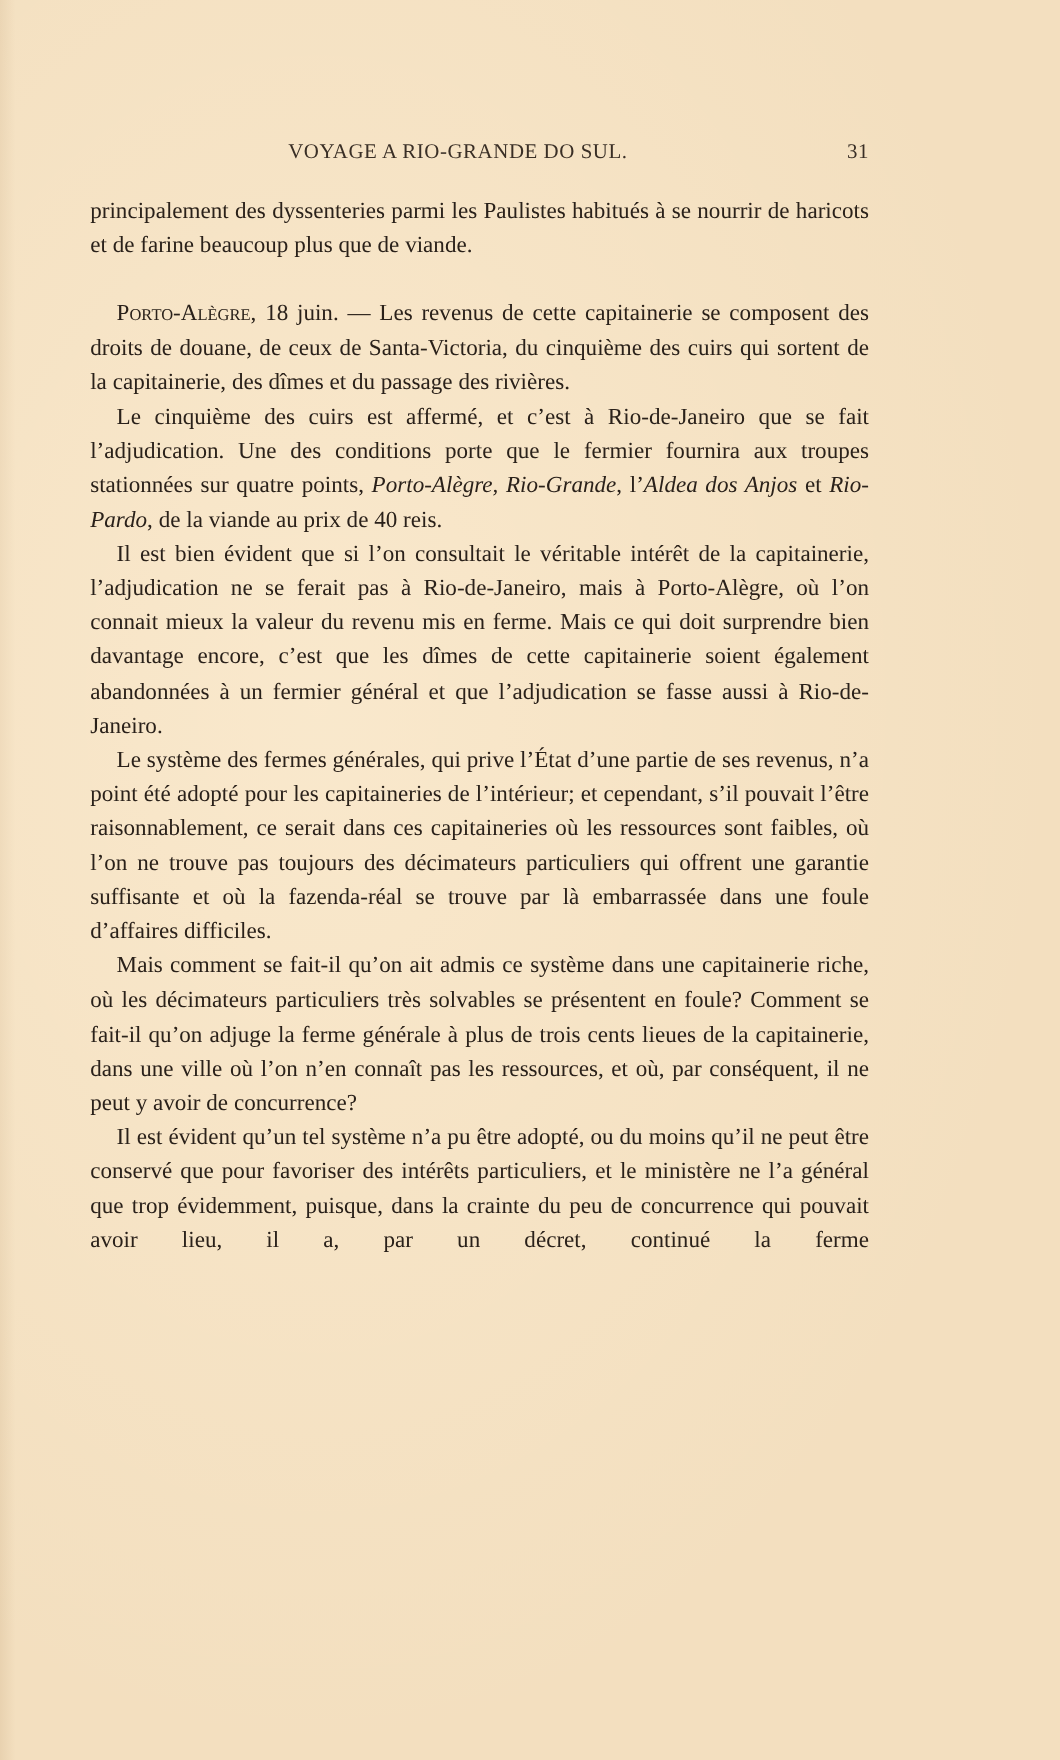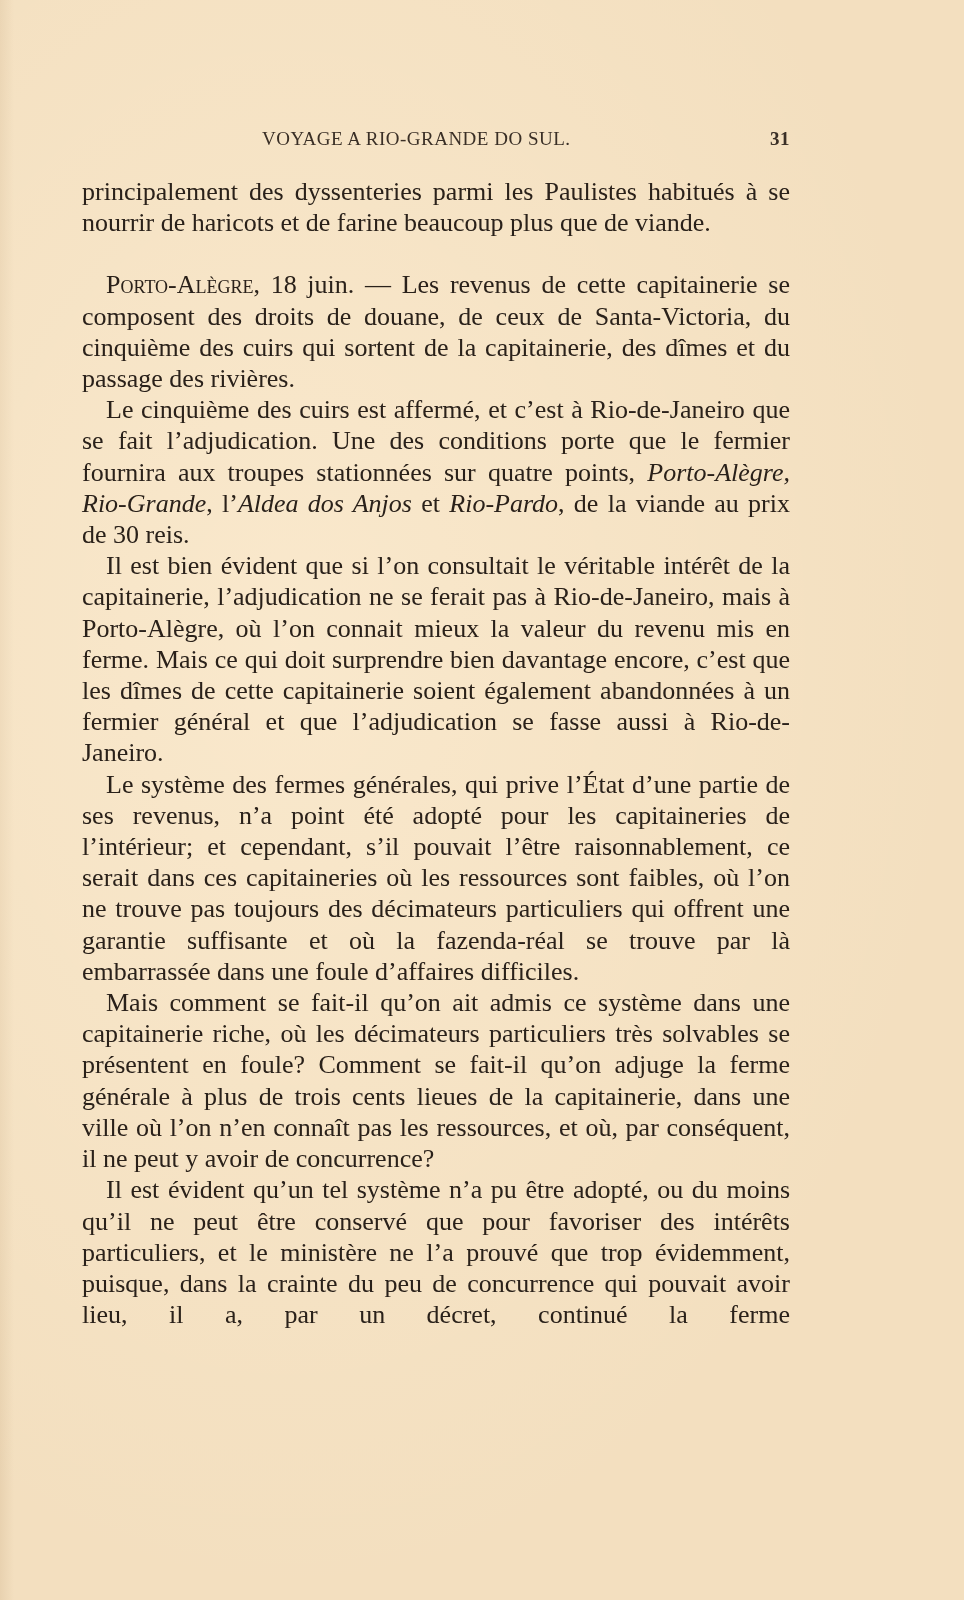--- a/index.html
+++ b/index.html
@@ -11,43 +11,43 @@
     font-family: "Liberation Serif", "DejaVu Serif", serif;
     color: #2a211a;
     position: relative;
   }
   .page { position: absolute; left: 0; top: 0; width: 964px; height: 1600px; }
   .running-head {
     position: absolute; top: 128px; left: 262px; width: 528px;
     font-size: 19px; letter-spacing: 0.5px; color: #3a2f26;
   }
   .running-head .title { position: absolute; left: 0; top: 0; }
-  .running-head .num { position: absolute; right: 0; top: 0; font-weight: bold; }
+  .running-head .num { position: absolute; right: 0; top: 0; }
   .body {
     position: absolute; top: 176px; left: 82px; width: 708px;
-    font-size: 26px; line-height: 31.2px;
+    font-size: 21px; line-height: 31.2px;
     text-align: justify; text-align-last: left;
   }
   .body p { margin: 0; text-indent: 24px; }
   .body p.first { text-indent: 0; }
   .body p.gap { margin-top: 31px; }
   .sc { font-variant: small-caps; margin-top: 45px; }
   .body p.last { text-align-last: justify; }
 </style>
 </head>
 <body>
 
 <div class="page">
   <div class="running-head">
     <span class="title">VOYAGE A RIO-GRANDE DO SUL.</span>
     <span class="num">31</span>
   </div>
 
   <div class="body">
     <p class="first">principalement des dyssenteries parmi les Paulistes habitués à se nourrir de haricots et de farine beaucoup plus que de viande.</p>
     <p class="gap"><span class="sc">Porto-Alègre</span><span>, 18 juin. — Les revenus de cette capitainerie se composent des droits de douane, de ceux de Santa-Victoria, du cinquième des cuirs qui sortent de la capitainerie, des dîmes et du passage des rivières.</span></p>
-    <p><span>Le cinquième des cuirs est affermé, et c’est à Rio-de-Janeiro que se fait l’adjudication. Une des conditions porte que le fermier fournira aux troupes stationnées sur quatre points, </span><i>Porto-Alègre, Rio-Grande</i><span>, l’</span><i>Aldea dos Anjos</i><span> et </span><i>Rio-Pardo</i><span>, de la viande au prix de 30 reis.</span></p>
+    <p><span>Le cinquième des cuirs est affermé, et c’est à Rio-de-Janeiro que se fait l’adjudication. Une des conditions porte que le fermier fournira aux troupes stationnées sur quatre points, </span><i>Porto-Alègre, Rio-Grande</i><span>, l’</span><i>Aldea dos Anjos</i><span> et </span><i>Rio-Pardo</i><span>, de la viande au prix de 40 reis.</span></p>
     <p>Il est bien évident que si l’on consultait le véritable intérêt de la capitainerie, l’adjudication ne se ferait pas à Rio-de-Janeiro, mais à Porto-Alègre, où l’on connait mieux la valeur du revenu mis en ferme. Mais ce qui doit surprendre bien davantage encore, c’est que les dîmes de cette capitainerie soient également abandonnées à un fermier général et que l’adjudication se fasse aussi à Rio-de-Janeiro.</p>
     <p>Le système des fermes générales, qui prive l’État d’une partie de ses revenus, n’a point été adopté pour les capitaineries de l’intérieur; et cependant, s’il pouvait l’être raisonnablement, ce serait dans ces capitaineries où les ressources sont faibles, où l’on ne trouve pas toujours des décimateurs particuliers qui offrent une garantie suffisante et où la fazenda-réal se trouve par là embarrassée dans une foule d’affaires difficiles.</p>
     <p>Mais comment se fait-il qu’on ait admis ce système dans une capitainerie riche, où les décimateurs particuliers très solvables se présentent en foule? Comment se fait-il qu’on adjuge la ferme générale à plus de trois cents lieues de la capitainerie, dans une ville où l’on n’en connaît pas les ressources, et où, par conséquent, il ne peut y avoir de concurrence?</p>
-    <p class="last">Il est évident qu’un tel système n’a pu être adopté, ou du moins qu’il ne peut être conservé que pour favoriser des intérêts particuliers, et le ministère ne l’a prouvé que trop évidemment, puisque, dans la crainte du peu de concurrence qui pouvait avoir lieu, il a, par un décret, continué la ferme</p>
+    <p class="last">Il est évident qu’un tel système n’a pu être adopté, ou du moins qu’il ne peut être conservé que pour favoriser des intérêts particuliers, et le ministère ne l’a général que trop évidemment, puisque, dans la crainte du peu de concurrence qui pouvait avoir lieu, il a, par un décret, continué la ferme</p>
   </div>
 </div>
 
 </body></html>

